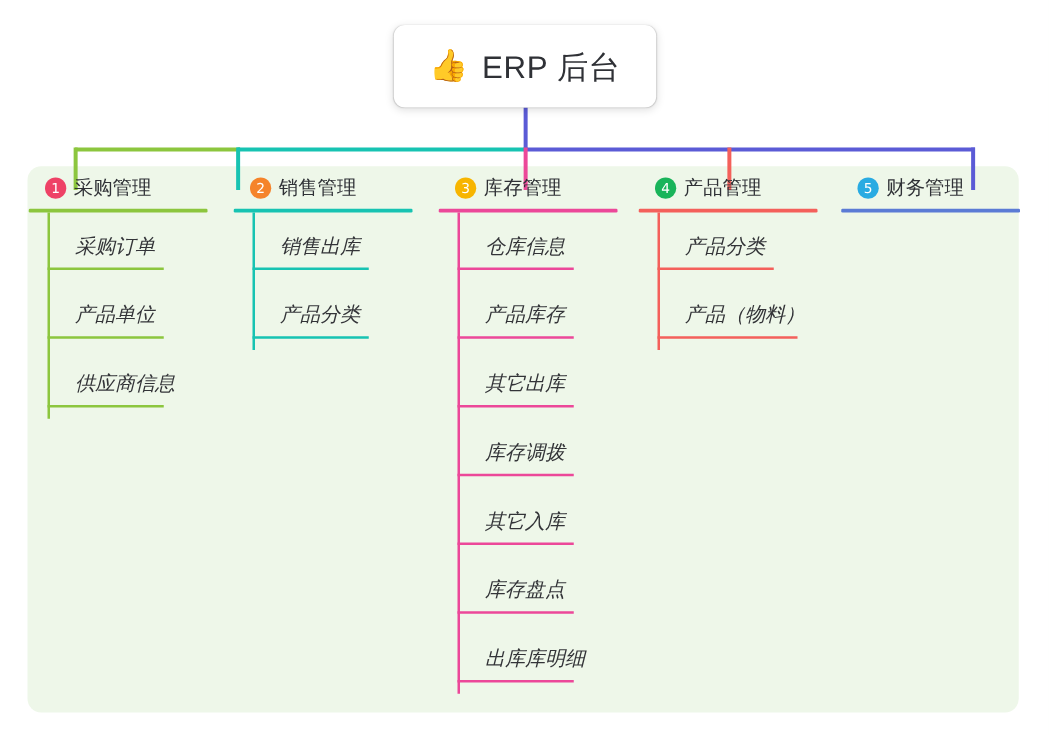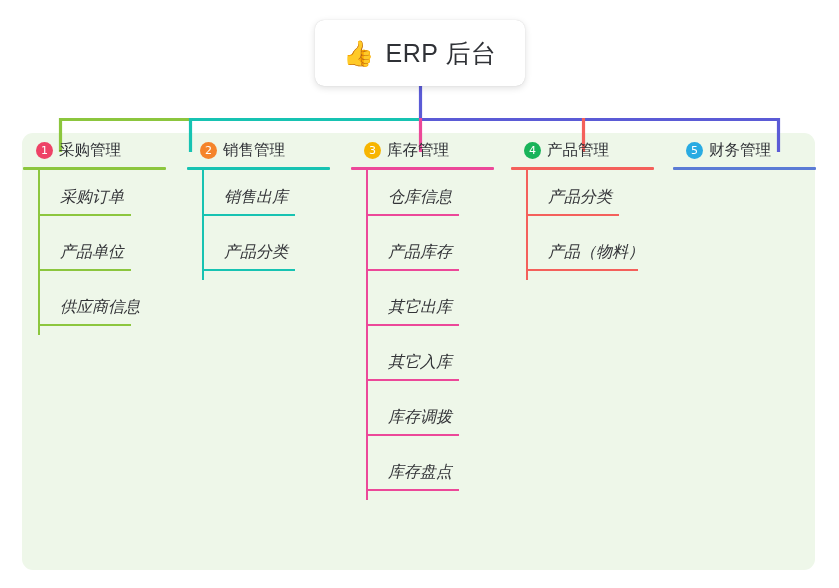--- a/index.html
+++ b/index.html
@@ -228,29 +228,33 @@
         </div>
         <div class="item">
           <span class="item-label">产品库存</span>
           <div class="item-rule" style="background: rgb(236, 72, 153);"></div>
         </div>
         <div class="item">
           <span class="item-label">其它出库</span>
           <div class="item-rule" style="background: rgb(236, 72, 153);"></div>
         </div>
         <div class="item">
+          <span class="item-label">库存调拨</span>
+          <div class="item-rule" style="background: rgb(236, 72, 153);"></div>
+        </div>
+        <div class="item">
           <span class="item-label">其它入库</span>
           <div class="item-rule" style="background: rgb(236, 72, 153);"></div>
         </div>
         <div class="item">
-          <span class="item-label">库存调拨</span>
-          <div class="item-rule" style="background: rgb(236, 72, 153);"></div>
-        </div>
-        <div class="item">
           <span class="item-label">库存盘点</span>
+          <div class="item-rule" style="background: rgb(236, 72, 153);"></div>
+        </div>
+        <div class="item">
+          <span class="item-label">出库库明细</span>
           <div class="item-rule" style="background: rgb(236, 72, 153);"></div>
         </div>
       </div>
     </div>
     <div class="branch" style="left: 488px;">
       <div class="branch-head">
         <span class="badge" style="background: rgb(25, 180, 90);">4</span>
         <span class="branch-title">产品管理</span>
       </div>
       <div class="head-rule" style="background: rgb(244, 96, 91);"></div>

